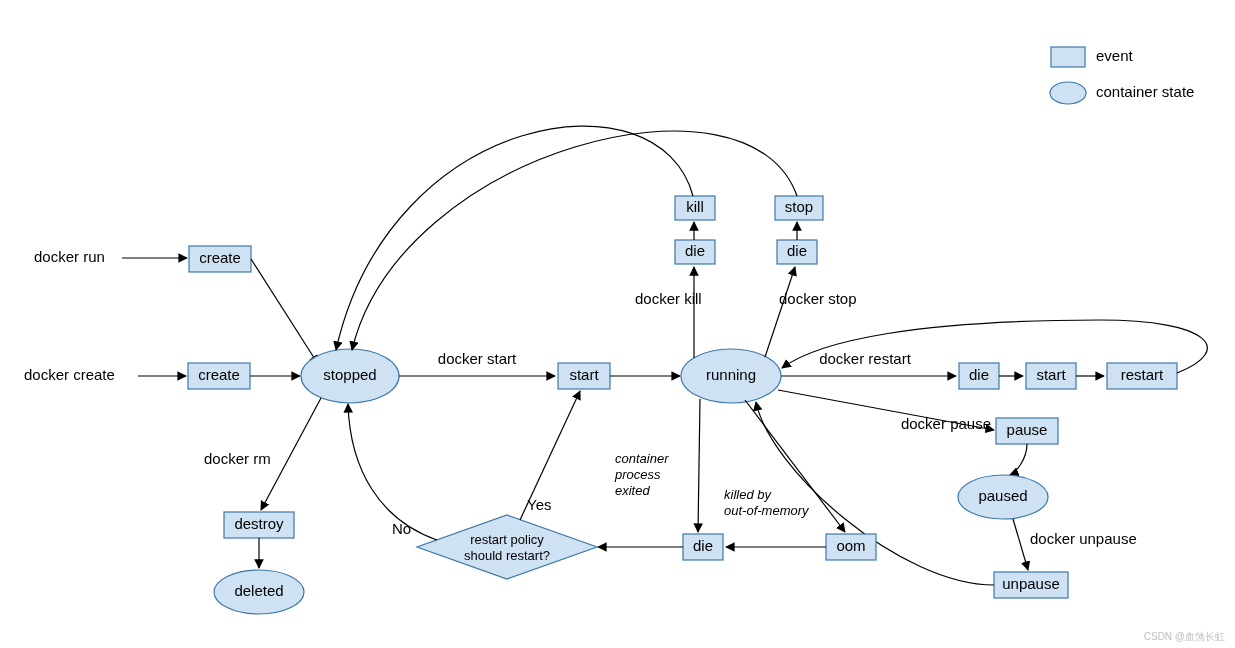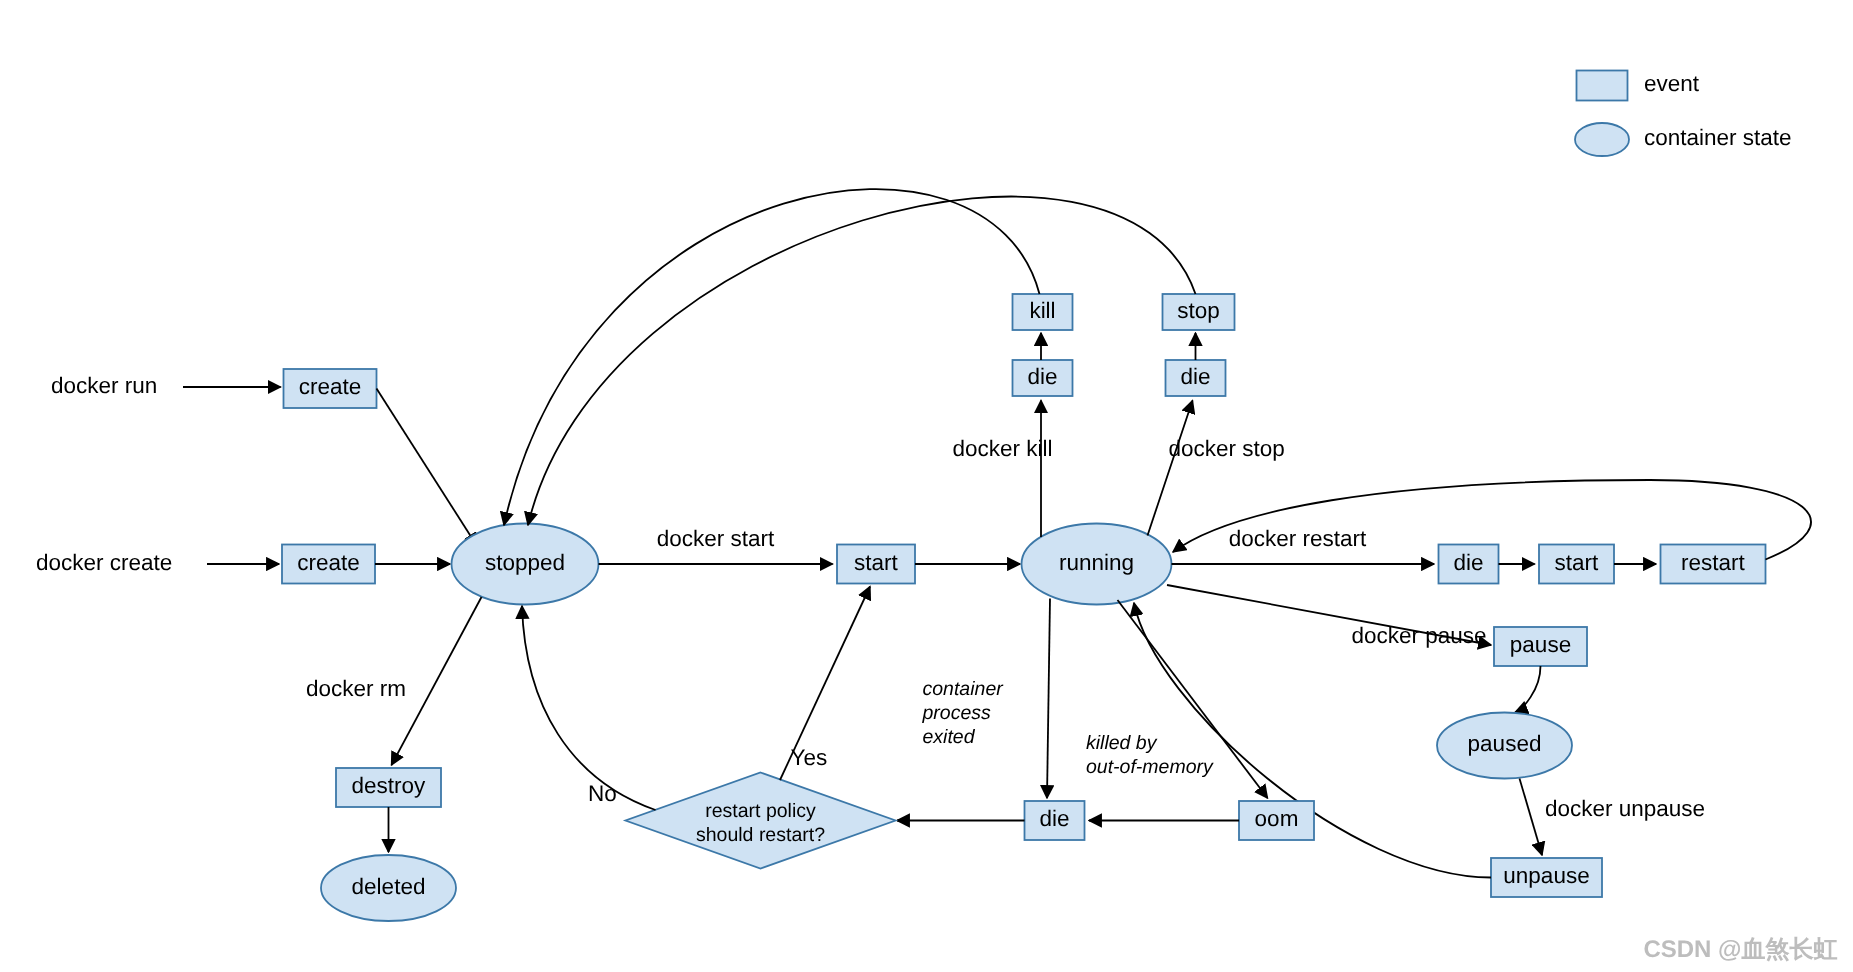--- a/index.html
+++ b/index.html
@@ -39,23 +39,22 @@
     dominant-baseline: middle;
   }
   text.left { text-anchor: start; }
   text.right { text-anchor: end; }
   text.it { font-style: italic; font-size: 13px; }
   .watermark {
     position: absolute;
     bottom: 4px;
     right: 10px;
     color: #bdbdbd;
-    font-size: 16px;
+    font-size: 10px;
     font-family: Arial, sans-serif;
-    font-weight: bold;
   }
 </style>
 </head>
 <body>
 
 <svg width="1235" height="648" viewBox="0 0 1235 648">
   <defs>
     <marker id="arrow" viewBox="0 0 10 10" refX="9" refY="5" markerWidth="8" markerHeight="8" orient="auto-start-reverse">
       <path d="M 0 0 L 10 5 L 0 10 z" fill="#000"></path>
     </marker>

